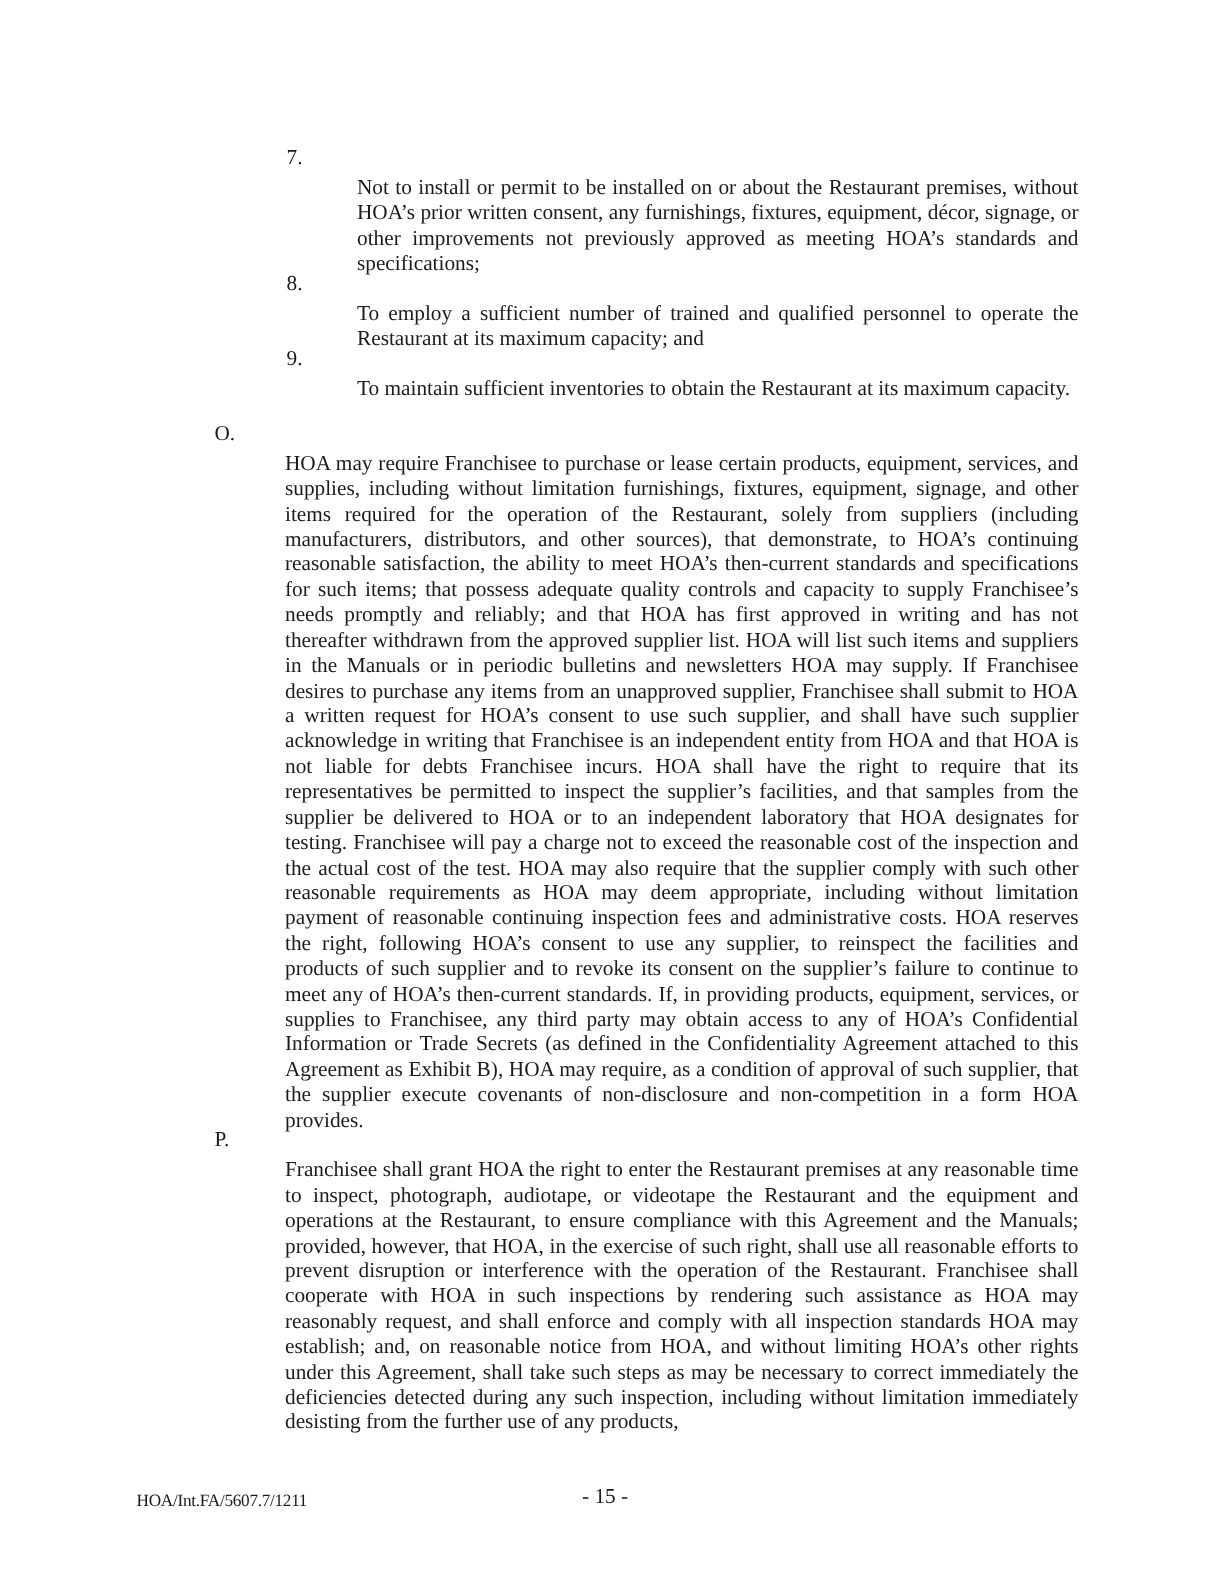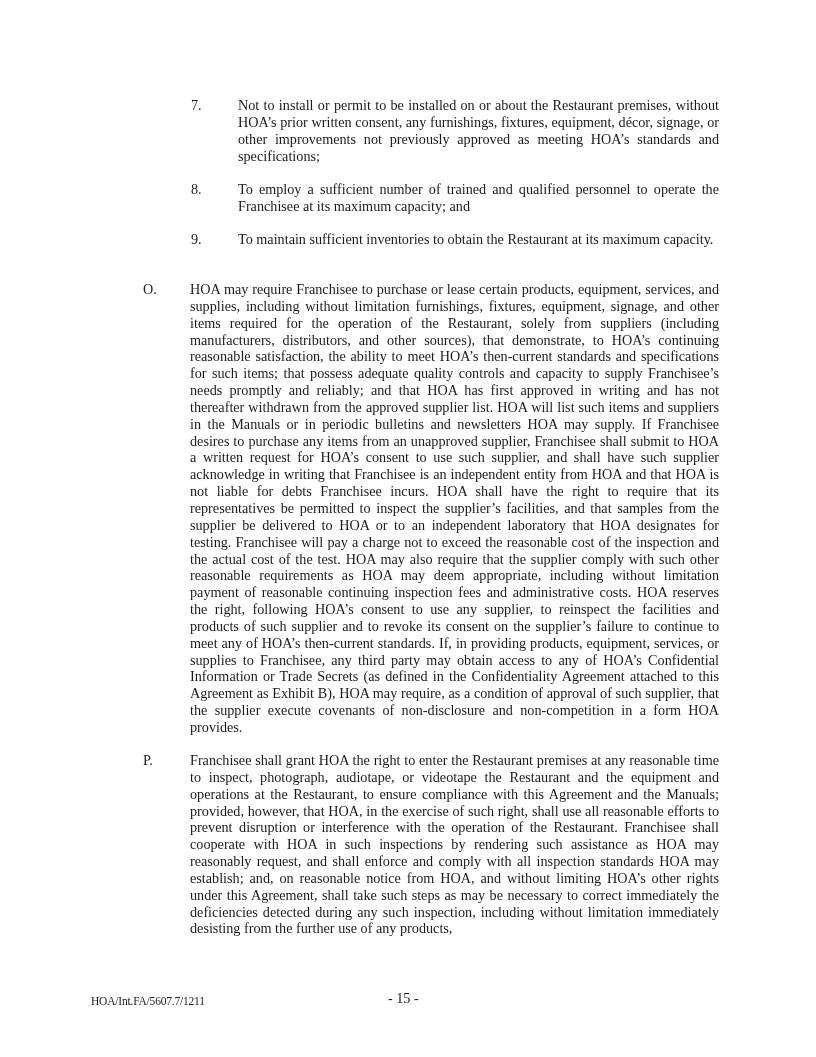--- a/index.html
+++ b/index.html
@@ -26,20 +26,21 @@
     .item {
       position: absolute;
       text-align: justify;
     }
     .item .label {
       position: absolute;
       top: 0;
     }
     .item .body {
       text-align: justify;
+      margin-top: 20px;
     }
     
     .num-item {
       left: 238px;
       width: 481px;
     }
     .num-item .label {
       left: -47px;
     }
     
@@ -70,21 +71,21 @@
 
 <div class="page">
 
   <div class="item num-item" style="top:97px;">
     <span class="label">7.</span>
     <div class="body">Not to install or permit to be installed on or about the Restaurant premises, without HOA’s prior written consent, any furnishings, fixtures, equipment, décor, signage, or other improvements not previously approved as meeting HOA’s standards and specifications;</div>
   </div>
 
   <div class="item num-item" style="top:181px;">
     <span class="label">8.</span>
-    <div class="body">To employ a sufficient number of trained and qualified personnel to operate the Franchisee at its maximum capacity; and</div>
+    <div class="body">To employ a sufficient number of trained and qualified personnel to operate the Restaurant at its maximum capacity; and</div>
   </div>
 
   <div class="item num-item" style="top:231px;">
     <span class="label">9.</span>
     <div class="body">To maintain sufficient inventories to obtain the Restaurant at its maximum capacity.</div>
   </div>
 
   <div class="item let-item" style="top:281px;">
     <span class="label">O.</span>
     <div class="body">HOA may require Franchisee to purchase or lease certain products, equipment, services, and supplies, including without limitation furnishings, fixtures, equipment, signage, and other items required for the operation of the Restaurant, solely from suppliers (including manufacturers, distributors, and other sources), that demonstrate, to HOA’s continuing reasonable satisfaction, the ability to meet HOA’s then-current standards and specifications for such items; that possess adequate quality controls and capacity to supply Franchisee’s needs promptly and reliably; and that HOA has first approved in writing and has not thereafter withdrawn from the approved supplier list.  HOA will list such items and suppliers in the Manuals or in periodic bulletins and newsletters HOA may supply.  If Franchisee desires to purchase any items from an unapproved supplier, Franchisee shall submit to HOA a written request for HOA’s consent to use such supplier, and shall have such supplier acknowledge in writing that Franchisee is an independent entity from HOA and that HOA is not liable for debts Franchisee incurs. HOA shall have the right to require that its representatives be permitted to inspect the supplier’s facilities, and that samples from the supplier be delivered to HOA or to an independent laboratory that HOA designates for testing.  Franchisee will pay a charge not to exceed the reasonable cost of the inspection and the actual cost of the test.  HOA may also require that the supplier comply with such other reasonable requirements as HOA may deem appropriate, including without limitation payment of reasonable continuing inspection fees and administrative costs.  HOA reserves the right, following HOA’s consent to use any supplier, to reinspect the facilities and products of such supplier and to revoke its consent on the supplier’s failure to continue to meet any of HOA’s then-current standards.  If, in providing products, equipment, services, or supplies to Franchisee, any third party may obtain access to any of HOA’s Confidential Information or Trade Secrets (as defined in the Confidentiality Agreement attached to this Agreement as Exhibit B), HOA may require, as a condition of approval of such supplier, that the supplier execute covenants of non-disclosure and non-competition in a form HOA provides.</div>

